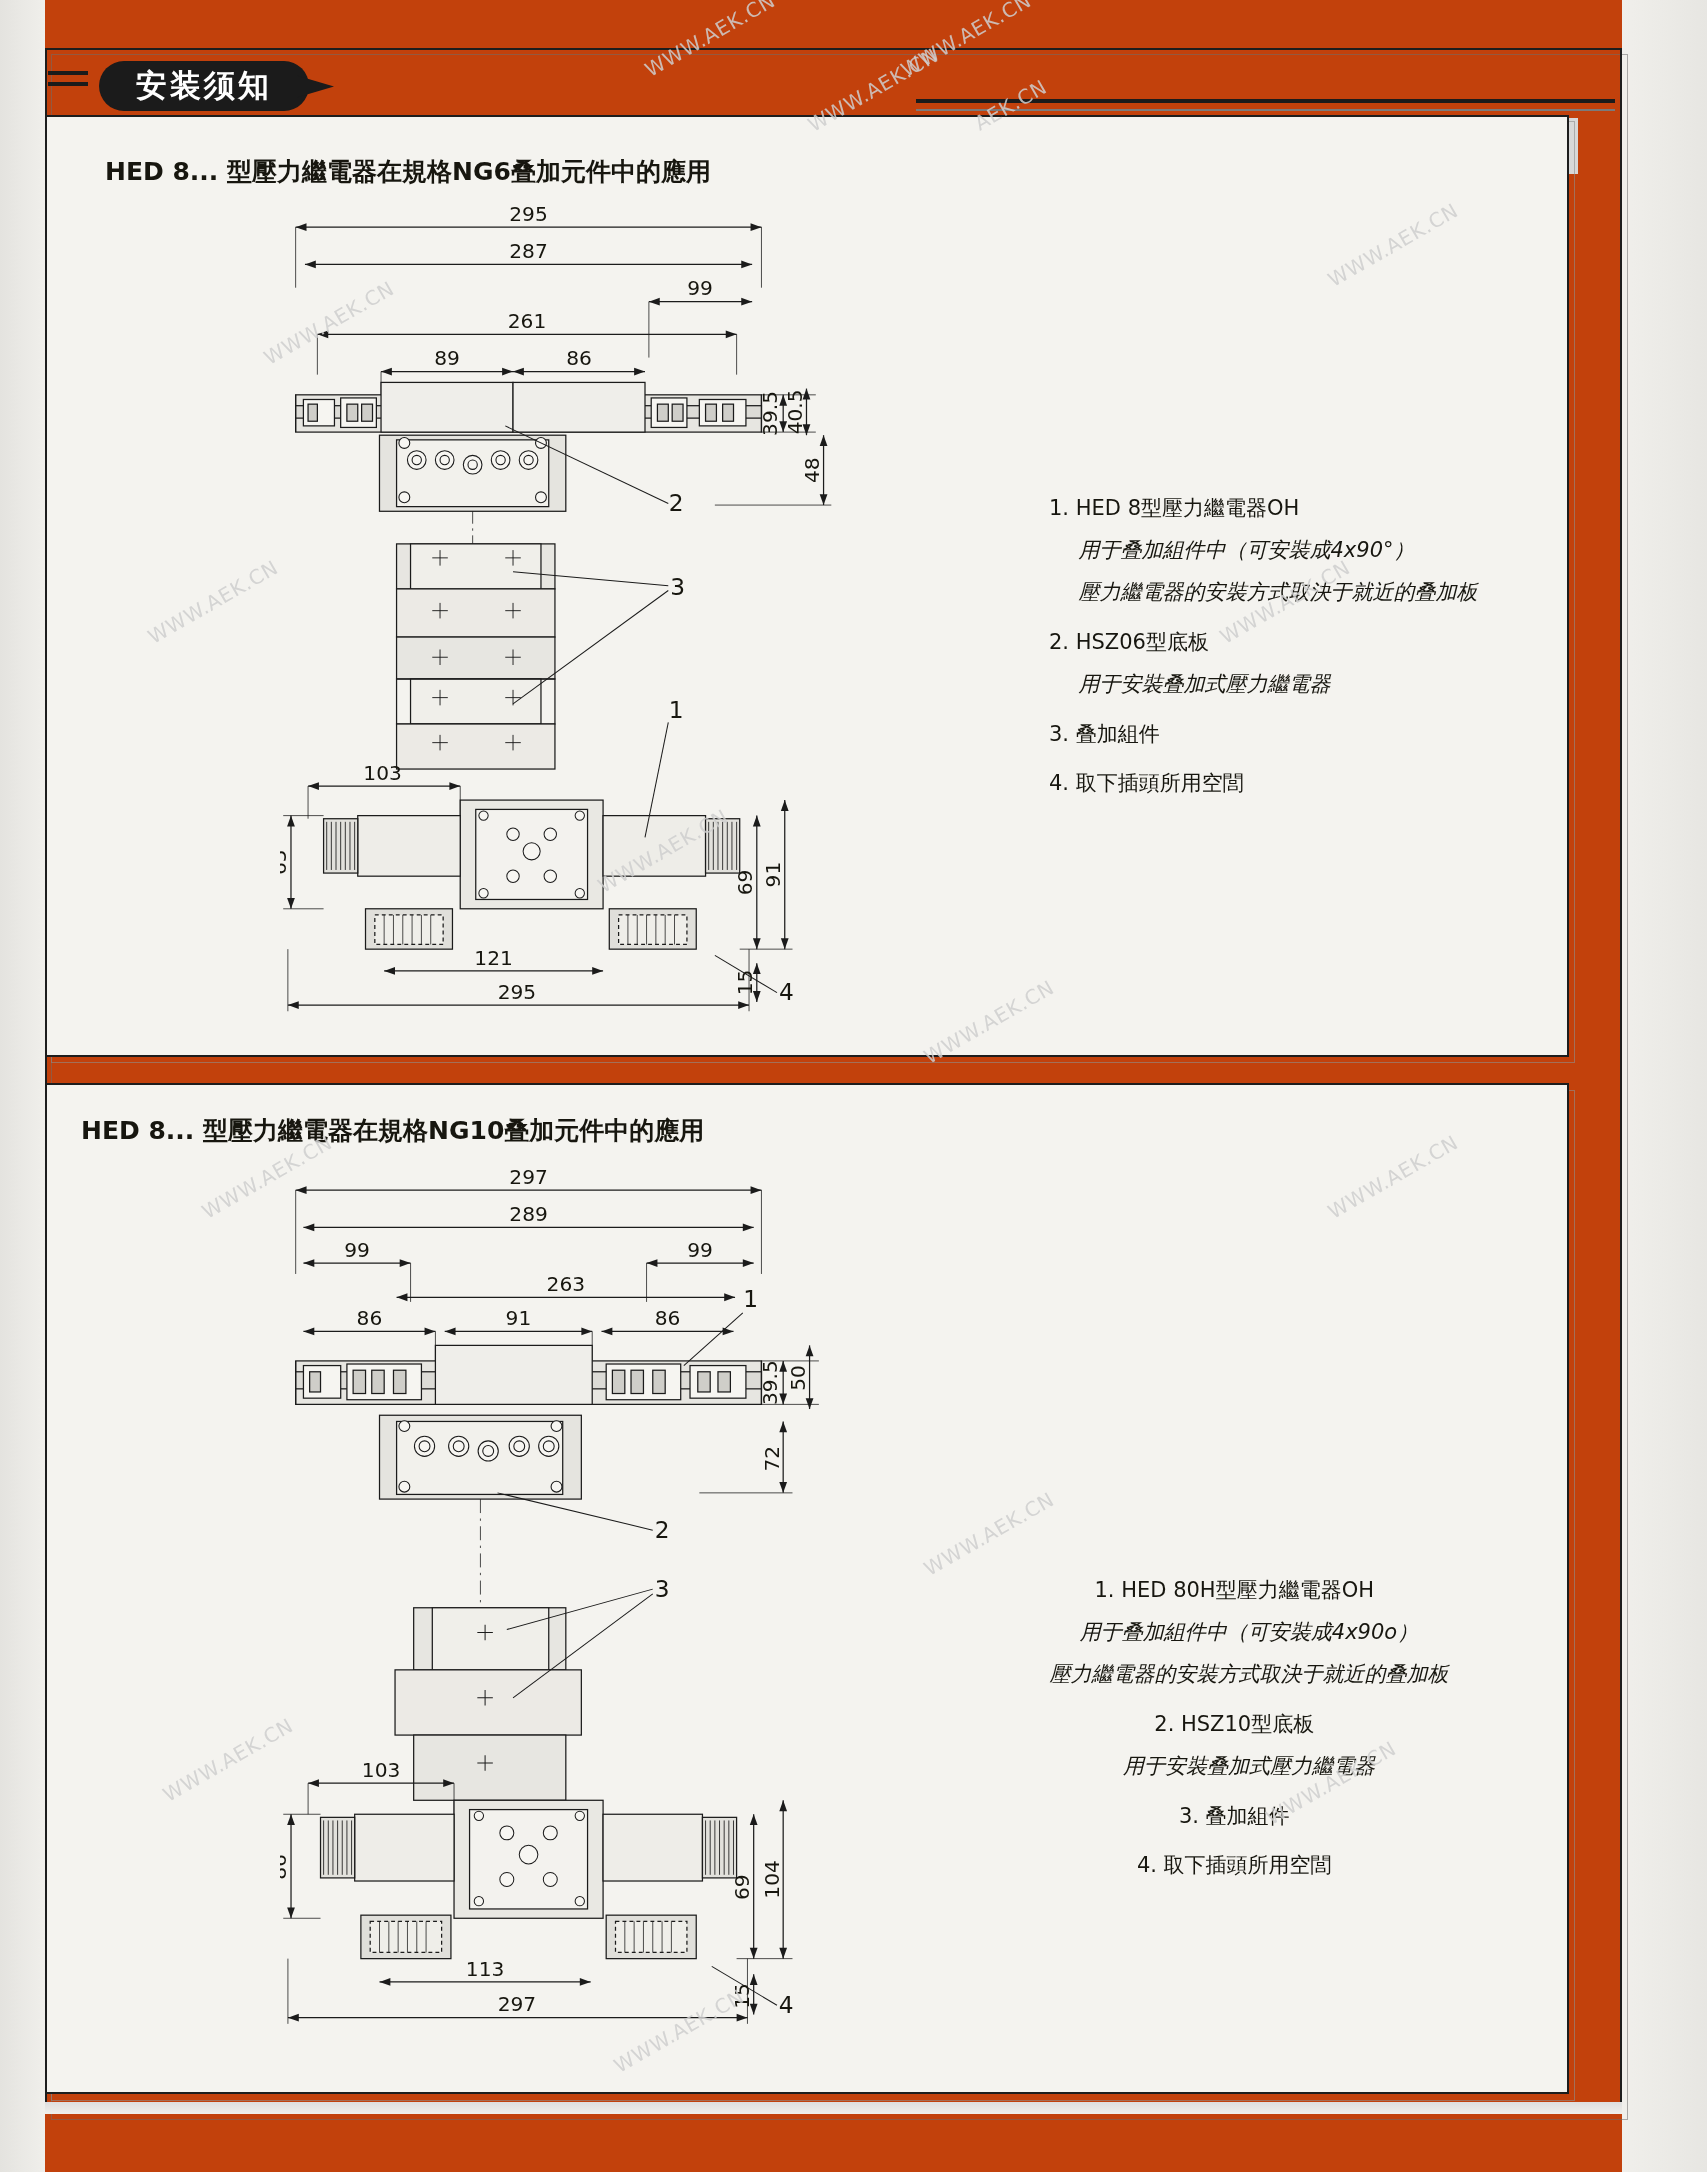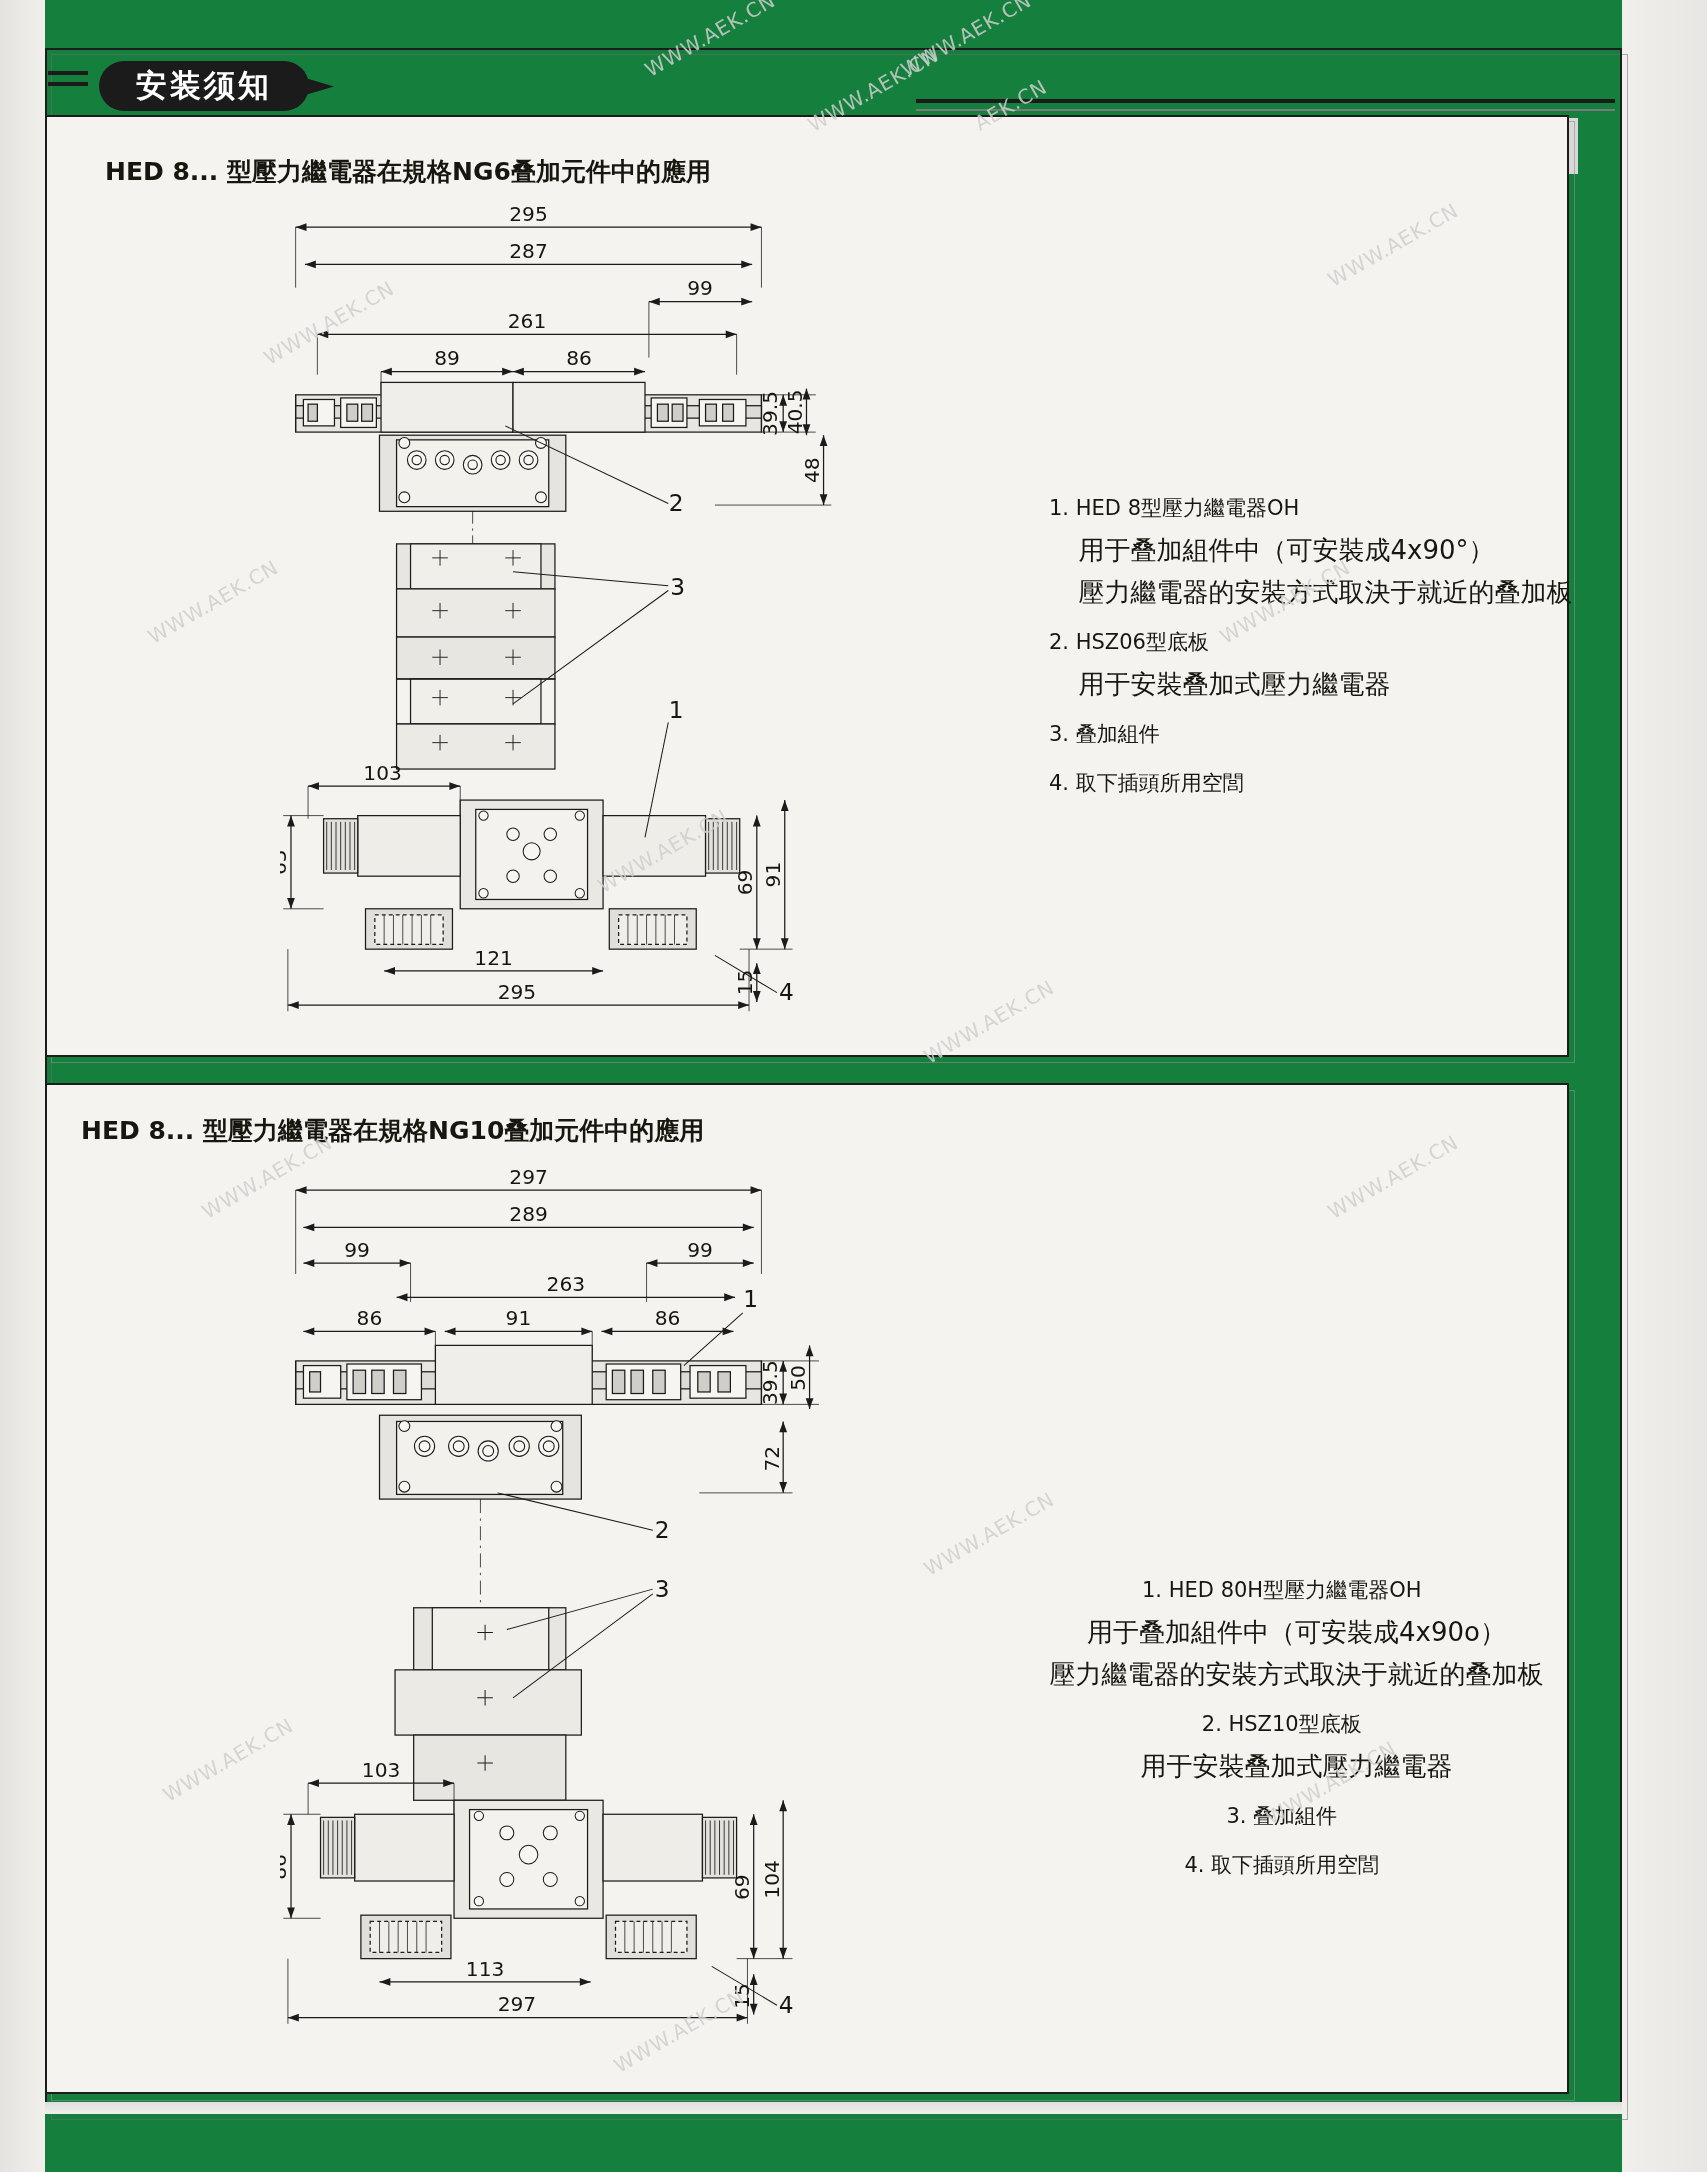--- a/index.html
+++ b/index.html
@@ -5,21 +5,21 @@
   html, body { margin:0; padding:0; }
   body {
     width:1708px; height:2172px;
     background:#efeeea;
     font-family:"Liberation Sans", sans-serif;
     position:relative;
     overflow:hidden;
   }
   .page {
     position:absolute; left:0; top:0; width:1632px; height:2172px;
-    background:#15803d;
+    background:#c2410c;
   }
   
   .outer-frame {
     position:absolute; left:45px; top:48px; width:1577px; height:2066px;
     border:2.3px solid #1d1d1d;
     box-sizing:border-box;
   }
   .outer-frame2 {
     position:absolute; left:51px; top:54px; width:1577px; height:2066px;
     border:1.6px solid #6d6d6d;
@@ -87,21 +87,21 @@
     font-family:"DejaVu Sans", sans-serif;
     letter-spacing:0px;
   }
   #title1 { left:105px; top:155px; }
   #title2 { left:81px; top:1114px; }
 
   
   .notes { position:absolute; font-family:"DejaVu Sans", sans-serif; color:#17160f; }
   .notes .note { margin-bottom:7.8px; }
   .notes .n-line { font-size:21px; line-height:42px; white-space:nowrap; }
-  .notes .n-sub { font-size:26px; line-height:42px; padding-left:29.5px; white-space:nowrap; }
+  .notes .n-sub { font-size:21px; line-height:42px; padding-left:29.5px; white-space:nowrap;font-style:italic; }
   #notes1 { left:1041px; top:487px;margin-left:8px; }
   #notes2 { left:1020px; top:1569px;text-align:center; }
 
   
   .dwg { position:absolute; }
   #dwg1 { left:280px; top:179px; width:730px; height:854px; }
   #dwg2 { left:280px; top:1142px; width:730px; height:916px; }
 
   
   .wm {

